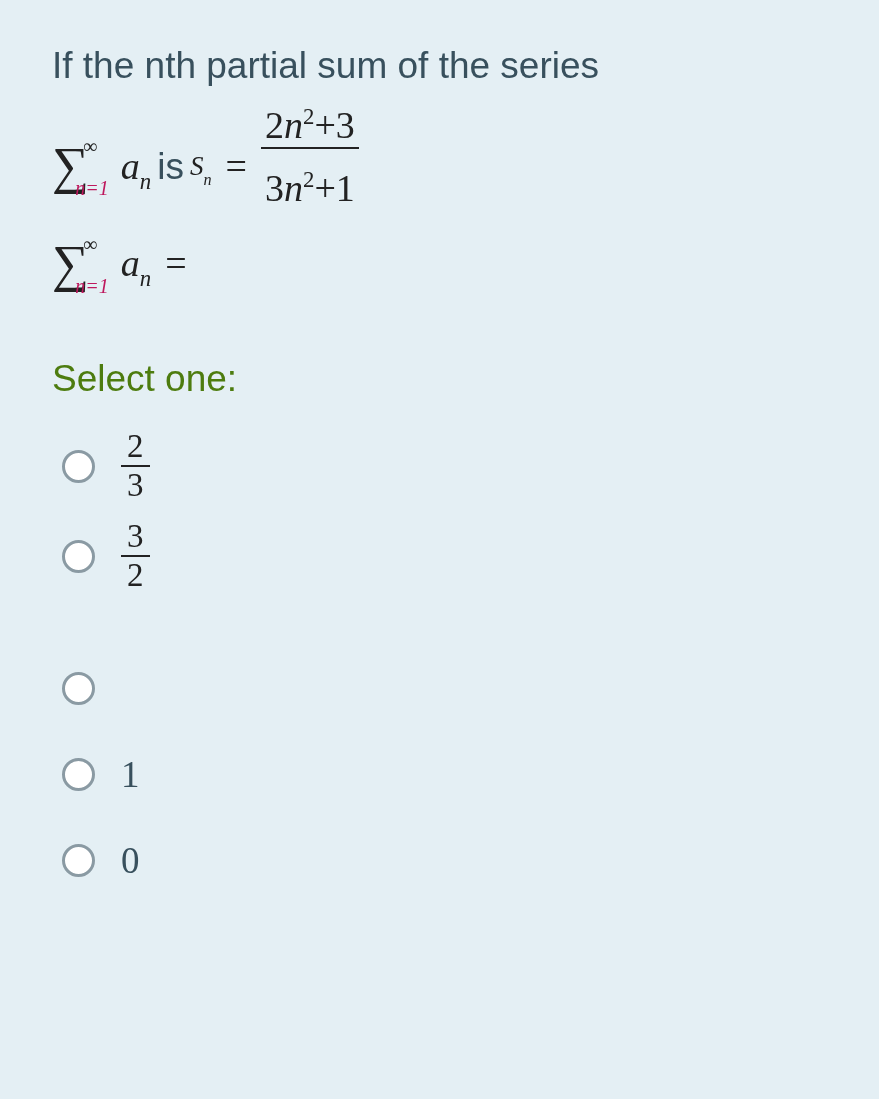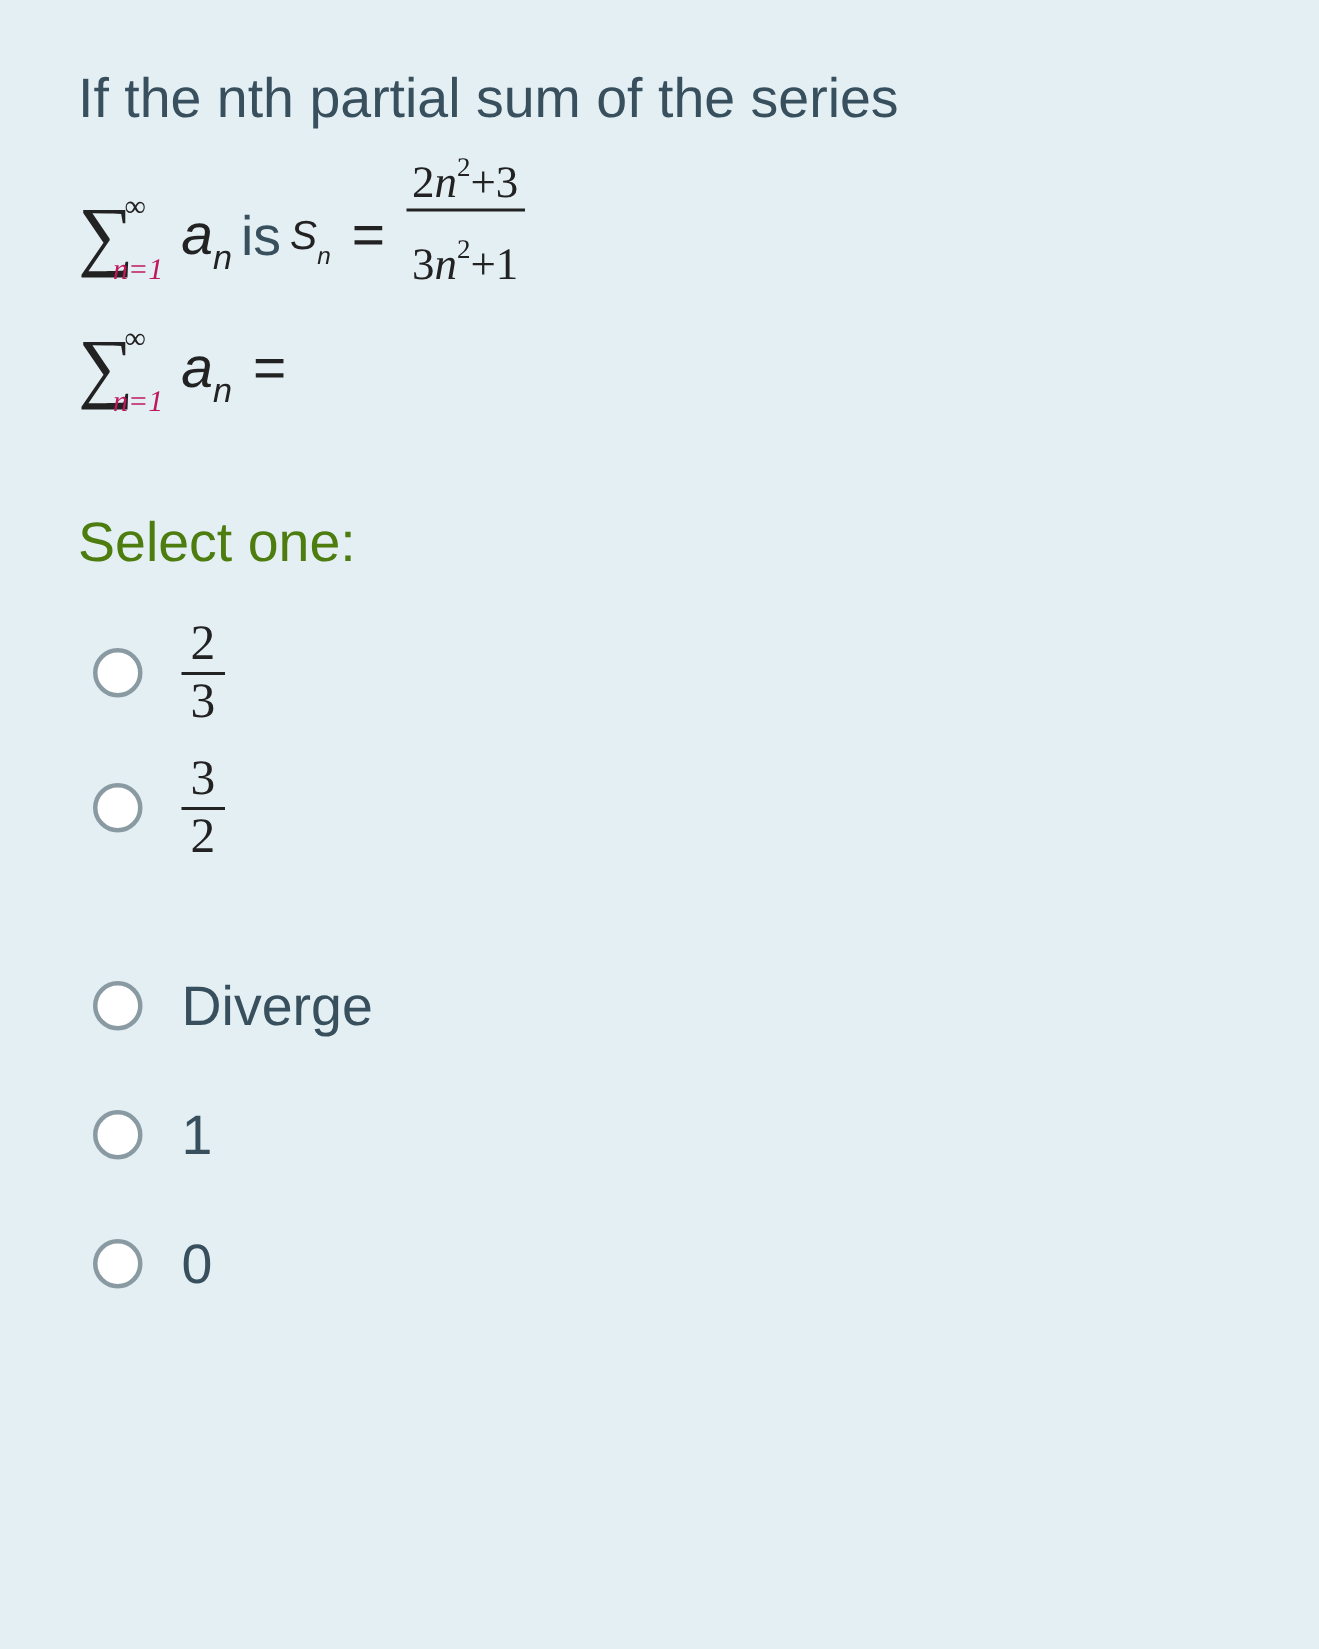--- a/index.html
+++ b/index.html
@@ -7,29 +7,29 @@
       background: #e4eff4;
       font-family: Arial, sans-serif;
       width: 879px;
       height: 1099px;
       padding: 38px 52px;
       color: #38505d;
     }
     .question-stem { font-size: 37px; line-height: 1.5; }
     .line1 { margin-bottom: 10px; }
     .line2, .line3 { display: flex; align-items: center; flex-wrap: wrap; gap: 6px; margin-bottom: 6px; }
-    .math { font-family: Liberation Sans, sans-serif; color: #222; }
+    .math { font-family: Liberation Serif, serif; color: #222; }
     .italic { font-style: italic; }
     .sigma-block { display: inline-flex; align-items: center; position: relative; }
     .sigma { font-size: 52px; line-height: 1; font-family: 'Times New Roman', serif; color: #222; }
     .sigma-sup { font-size: 20px; font-family: 'Times New Roman', serif; color: #222; position: relative; top: -20px; left: -6px; }
     .sigma-sub { font-size: 20px; font-style: italic; font-family: 'Times New Roman', serif; color: #be185d; position: relative; top: 22px; left: -28px; margin-right: -22px; }
     .sub-n { font-size: 0.6em; font-style: italic; position: relative; top: 10px; }
     .sup-2 { font-size: 0.6em; position: relative; top: -14px; }
-    .frac { display: inline-flex; flex-direction: column; align-items: center; font-family: 'Times New Roman', serif; color: #222; font-size: 30px; line-height: 1.1; vertical-align: middle; }
+    .frac { display: inline-flex; flex-direction: column; align-items: center; font-family: 'Times New Roman', serif; color: #222; font-size: 38px; line-height: 1.1; vertical-align: middle; }
     .frac .num { border-bottom: 2px solid #222; padding: 1px 4px; }
     .frac .den { padding: 19px 4px; }
     .select-label { font-size: 37px; color: #4d7c0f; margin-bottom: 28px; }
     .options { display: flex; flex-direction: column; gap: 14px; padding-left: 10px; }
     .option-row { display: flex; align-items: center; gap: 26px; min-height: 72px; }
     .radio {
       width: 33px; height: 33px; border-radius: 50%;
       border: 3px solid #8a9aa3; background: #fff;
       flex-shrink: 0;
     }
@@ -101,21 +101,20 @@
     <div class="option-frac">
       <span class="num">3</span>
       <span class="den">2</span>
     </div>
   </div>
 
   <div class="gap-opt"></div>
 
   <div class="option-row">
     <div class="radio"></div>
-    <div class="option-label">Diverge</div>
   </div>
 
   <div class="option-row">
     <div class="radio"></div>
     <div class="option-label math">1</div>
   </div>
 
   <div class="option-row">
     <div class="radio"></div>
     <div class="option-label math">0</div>

